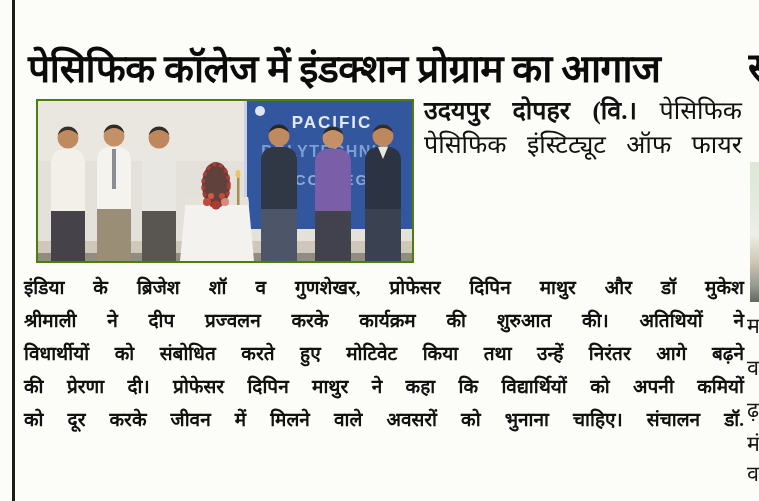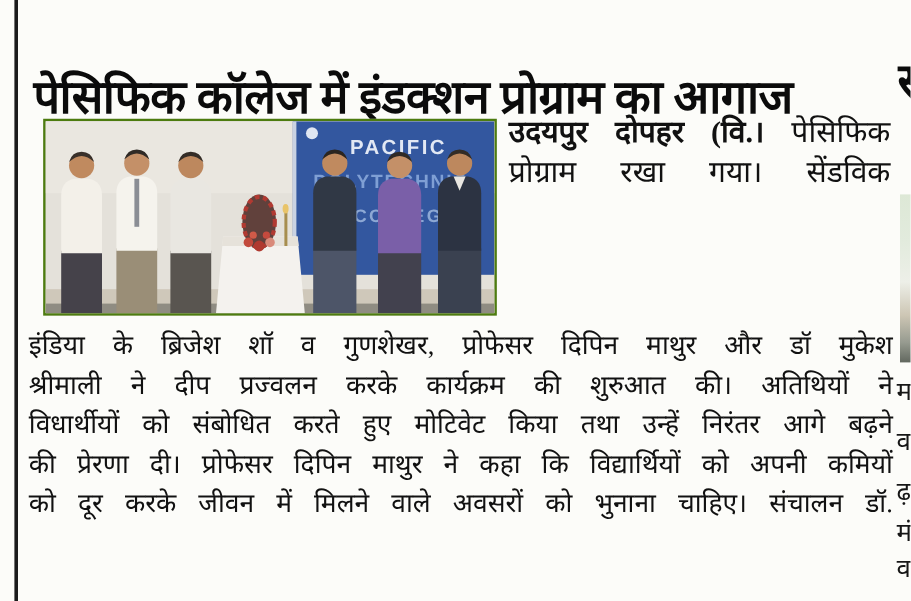--- a/index.html
+++ b/index.html
@@ -4,38 +4,38 @@
 <style>
   html,body{margin:0;padding:0;background:#ffffff;}
   #page{
     position:relative;width:759px;height:501px;overflow:hidden;
     background:#fcfcf9;
     font-family:"Liberation Serif","DejaVu Serif",serif;
     color:#111;
   }
   .rule-left{position:absolute;left:12px;top:0;width:3px;height:501px;background:#1c1c1c;}
   .headline{
-    position:absolute;left:28px;top:52px;width:700px;height:52px;
+    position:absolute;left:28px;top:40px;width:700px;height:52px;
     font-size:39px;font-weight:700;letter-spacing:-0.5px;white-space:nowrap;color:#0b0b0b;
   }
   .photo{
     position:absolute;left:36px;top:99px;width:378px;height:164px;
     border:2px solid #4d7c0f;box-sizing:border-box;background:#d8d5ce;
   }
   .photo svg{display:block;width:100%;height:100%;}
   .intro{position:absolute;left:424px;top:94px;width:318px;}
   .iline{
     font-size:25px;line-height:34.2px;white-space:nowrap;
     text-align:justify;text-align-last:justify;overflow:visible;
   }
   .iline b{font-weight:700;}
   .bodytext{position:absolute;left:24px;top:272px;width:720px;}
   .bline{
-    font-size:22px;line-height:32.9px;
-    text-align:justify;text-align-last:justify;white-space:nowrap;
+    font-size:19px;line-height:32.9px;
+    text-align:justify;text-align-last:justify;white-space:nowrap;font-weight:bold;
   }
   .bline.last{text-align-last:left;}
   .edge-head{
     position:absolute;left:748px;top:45px;width:11px;height:48px;overflow:hidden;
     font-size:40px;font-weight:700;color:#0b0b0b;line-height:46px;
   }
   .edge-photo{
     position:absolute;left:750px;top:162px;width:9px;height:140px;
     background:linear-gradient(#dde8d6 0%,#e2ebdd 28%,#edefe8 52%,#cdc6b4 72%,#979b90 88%,#62685f 100%);
   }
@@ -127,21 +127,21 @@
         <path d="M327 108 L327 60 Q327 48 338 46 L352 46 Q363 48 363 60 L363 108 Z" fill="#2c3342"></path>
         <polygon points="340,46 345,58 350,46" fill="#e9e7e2"></polygon>
         <circle cx="345" cy="35" r="10.5" fill="#bd885e"></circle>
         <path d="M334.5 32 Q337 23.5 345 23.5 Q353 23.5 355.5 32 Q350 27 345 27 Q340 27 334.5 32Z" fill="#332c26"></path>
       </g>
     </svg>
   </div>
 
   <div class="intro">
     <div class="iline"><b>उदयपुर दोपहर (वि.।</b> <span>पेसिफिक</span></div>
-    <div class="iline">प्रोग्राम रखा गया। सेंडविक</div>
+    <div class="iline">पेसिफिक इंस्टिट्यूट ऑफ फायर</div>
   </div>
 
   <div class="bodytext">
     <div class="bline">इंडिया के ब्रिजेश शॉ व गुणशेखर, प्रोफेसर दिपिन माथुर और डॉ मुकेश</div>
     <div class="bline">श्रीमाली ने दीप प्रज्वलन करके कार्यक्रम की शुरुआत की। अतिथियों ने</div>
     <div class="bline">विधार्थीयों को संबोधित करते हुए मोटिवेट किया तथा उन्हें निरंतर आगे बढ़ने</div>
     <div class="bline">की प्रेरणा दी।  प्रोफेसर दिपिन माथुर ने कहा कि विद्यार्थियों को अपनी कमियों</div>
     <div class="bline">को दूर करके जीवन में मिलने वाले अवसरों को भुनाना चाहिए। संचालन डॉ.</div>
   </div>
 

